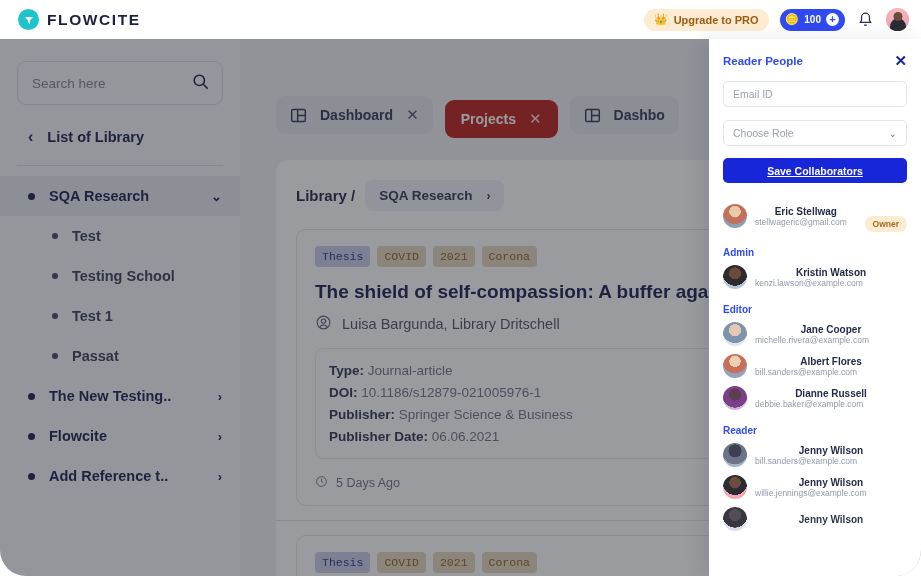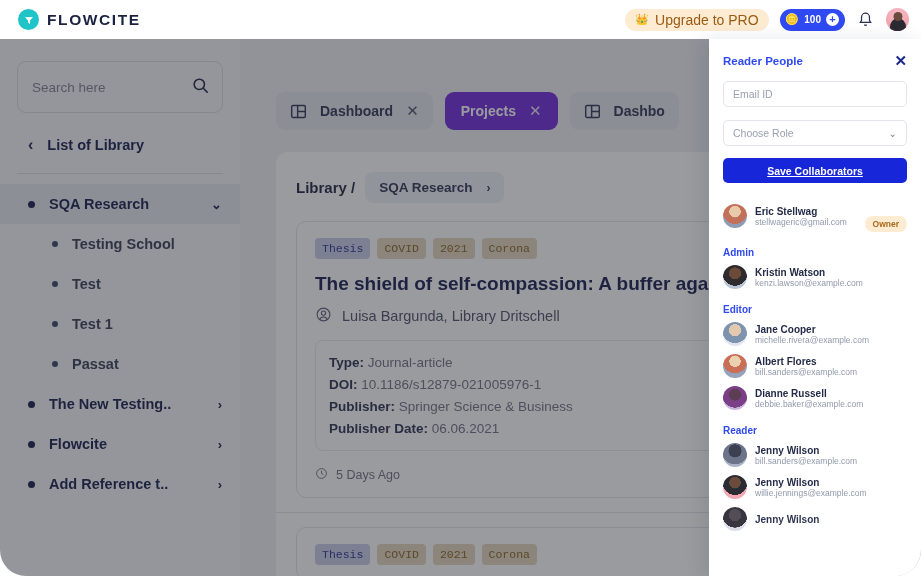--- a/index.html
+++ b/index.html
@@ -27,21 +27,21 @@
   .brand-mark svg { display:block; }
   .brand-name {
     font-size: 15.5px; font-weight: 700; color: #1b2240;
     letter-spacing: 1.6px;
   }
   .header-right { display: flex; align-items: center; gap: 11px; }
   .pill-upgrade {
     display: flex; align-items: center; gap: 6px;
     background: #FDEBD2; border-radius: 13px; height: 22px; padding: 0 10px;
   }
-  .pill-upgrade .label { font-size: 14px; font-weight: 400; color: #9C5B12; white-space: nowrap; }
+  .pill-upgrade .label { font-size: 11px; font-weight: 700; color: #9C5B12; white-space: nowrap; }
   .crown { font-size: 11px; line-height: 1; }
   .pill-coins {
     display: flex; align-items: center; gap: 5px;
     background: #2F49F3; border-radius: 13px; height: 22px; padding: 0 6px 0 6px;
   }
   .coin-stack { font-size: 11px; line-height: 1; }
   .coin-count { font-size: 10px; font-weight: 700; color: #ffffff; }
   .coin-plus {
     width: 13px; height: 13px; border-radius: 50%; background: #ffffff;
     color: #2F49F3; font-size: 11px; font-weight: 700; line-height: 12px;
@@ -73,21 +73,21 @@
     background: rgba(40,42,48,0.47); z-index: 30; pointer-events: none;
   }
 
   
   .sidebar {
     position: absolute; top: 0; left: 0; width: 240px; height: 537px;
     background: #F4F5F9; z-index: 5;
   }
   .search-wrap { padding: 22px 17px 0 17px; }
   .search-box {
-    height: 52px; border: 1px solid #D7DAE4; border-radius: 9px;
+    height: 44px; border: 1px solid #D7DAE4; border-radius: 9px;
     background: #F4F5F9; display: flex; align-items: center;
     padding: 0 12px 0 14px; justify-content: space-between;
   }
   .search-input {
     border: 0; outline: 0; background: transparent; font-size: 13.5px;
     color: #3e4356; width: 140px; font-family: "Liberation Sans", sans-serif;
   }
   .search-input::placeholder { color: #7d8292; }
   .back-row {
     display: flex; align-items: center; gap: 14px;
@@ -120,21 +120,21 @@
   }
   .tabbar {
     display: flex; gap: 12px; padding: 53px 0 0 36px; align-items: center;
   }
   .tab {
     display: flex; align-items: center; gap: 13px;
     height: 38px; padding: 0 14px; border-radius: 9px;
     background: #E4E6EE; color: #2d3454; white-space: nowrap;
   }
   .tab .tab-label { font-size: 14px; font-weight: 700; }
-  .tab.active { background: #6d28d9; color: #ffffff; padding: 8px 16px; }
+  .tab.active { background: #b91c1c; color: #ffffff; padding: 8px 16px; margin-top: 8px; }
   .tab.active .tab-label { color: #ffffff; }
   .tab-x { font-size: 15px; font-weight: 500; opacity: .85; }
   .panel-icon { width: 17px; height: 17px; }
 
   .content-card {
     margin: 22px 0 0 36px; width: 700px; background: #ffffff;
     border-radius: 12px 0 0 0; padding: 20px 0 0 0; min-height: 440px;
   }
   .breadcrumb { display: flex; align-items: center; gap: 10px; padding: 0 0 0 20px; }
   .crumb-root { font-size: 15px; font-weight: 700; color: #1b2240; }
@@ -208,21 +208,21 @@
     font-size: 10px; font-weight: 700; color: #2F49F3; margin: 11px 0 3px 0;
   }
   .person {
     display: flex; align-items: center; gap: 8px; padding: 4px 0;
   }
   .person .av {
     width: 24px; height: 24px; border-radius: 50%; flex: none; position: relative;
     overflow: hidden;
   }
   .person .txt { flex: 1; min-width: 0; }
-  .person .nm { font-size: 10px; font-weight: 700; color: #242b48; white-space: nowrap; }
+  .person .nm { font-size: 10px; font-weight: 700; color: #242b48; white-space: nowrap; text-align: center; }
   .person .em { font-size: 8.5px; color: #9299ac; white-space: nowrap; overflow: hidden; text-overflow: ellipsis; }
   .badge-owner {
     background: #FDEBD2; color: #A9691F; font-size: 8.5px; font-weight: 700;
     border-radius: 9px; padding: 3px 8px; flex: none; margin-top: 16px;
   }
   
   .av.a1 { background: radial-gradient(circle at 50% 32%, #E8C9A8 0 28%, #C2705A 29% 60%, #8f9bb5 61% 100%); }
   .av.a2 { background: radial-gradient(circle at 50% 35%, #6b4a3a 0 30%, #2f2a2e 31% 62%, #b9c4d6 63% 100%); }
   .av.a3 { background: radial-gradient(circle at 50% 34%, #E3C9AF 0 30%, #7e93ad 31% 64%, #dfe4ee 65% 100%); }
   .av.a4 { background: radial-gradient(circle at 50% 30%, #EBD1B0 0 27%, #C96F58 28% 58%, #94a2bb 59% 100%); }
@@ -293,25 +293,25 @@
       <div class="divider"></div>
 
       <div class="tree">
         <div class="tree-row active">
           <span class="dot"></span>
           <span class="name">SQA Research</span>
           <span class="chev">⌄</span>
         </div>
         <div class="tree-row child">
           <span class="dot"></span>
+          <span class="name">Test</span>
+        </div>
+        <div class="tree-row child">
+          <span class="dot"></span>
           <span class="name">Testing School</span>
-        </div>
-        <div class="tree-row child">
-          <span class="dot"></span>
-          <span class="name">Test</span>
         </div>
         <div class="tree-row child">
           <span class="dot"></span>
           <span class="name">Test 1</span>
         </div>
         <div class="tree-row child">
           <span class="dot"></span>
           <span class="name">Passat</span>
         </div>
         <div class="tree-row">

